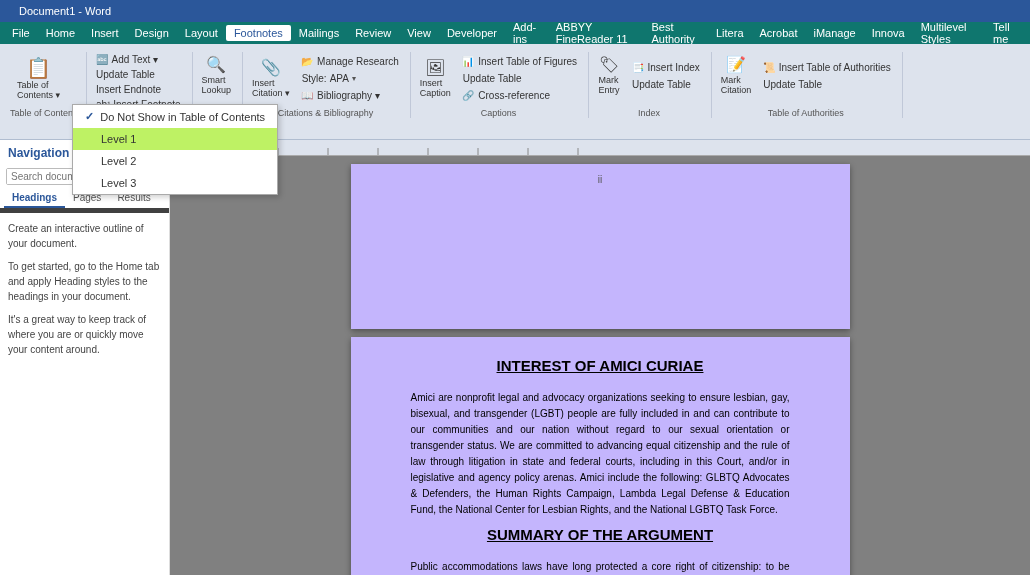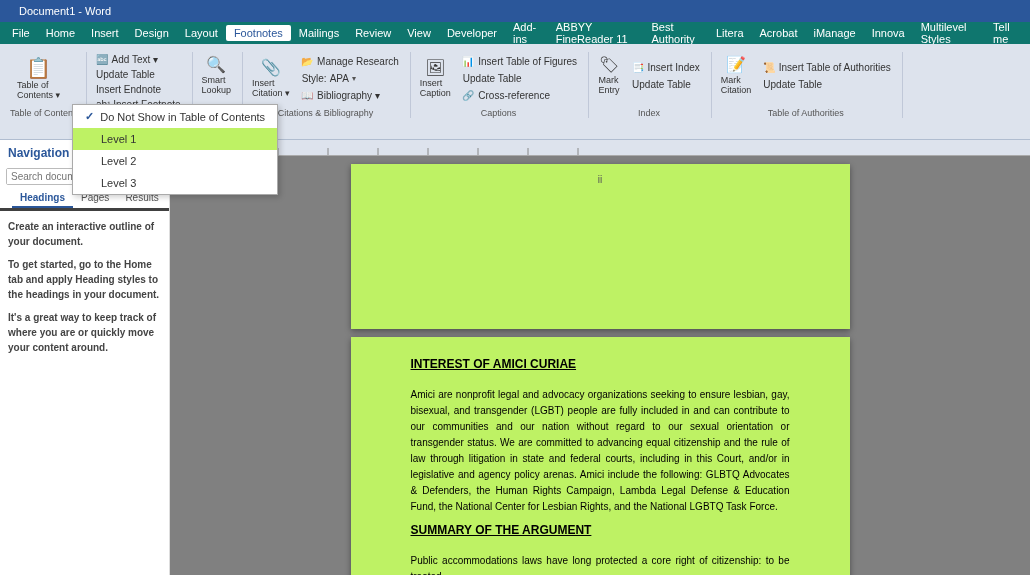--- a/index.html
+++ b/index.html
@@ -185,41 +185,40 @@
     }
     .search-btn {
       padding: 2px 4px;
       cursor: pointer;
       background: #e0e0e0;
       border-left: 1px solid #bbb;
       font-size: 10px;
     }
     .nav-tabs {
       display: flex;
-      border-bottom: 3px solid #404040;
-      padding: 0 12px;
+      border-bottom: 5px solid #404040;
+      padding: 0 4px;
     }
     .nav-tab {
       padding: 3px 8px;
       font-size: 10px;
       cursor: pointer;
       color: #555;
       border-bottom: 2px solid transparent;
     }
     .nav-tab.active {
       color: #2b579a;
       border-bottom-color: #2b579a;
       font-weight: bold;
     }
     .nav-content {
       padding: 8px;
       font-size: 10px;
       color: #444;
       line-height: 1.5;
-      font-weight: bold;
     }
     .nav-content p { margin-bottom: 8px; }
 
     
     .doc-area {
       flex: 1;
       background: #808080;
       overflow-y: auto;
       display: flex;
       flex-direction: column;
@@ -252,41 +251,41 @@
     .pages-container {
       display: flex;
       flex-direction: column;
       align-items: center;
       padding: 8px 0;
       gap: 8px;
       width: 100%;
     }
     .page {
       width: 499px;
-      background: #bef264;
+      background: #c4b5fd;
       box-shadow: 0 2px 6px rgba(0,0,0,0.4);
       position: relative;
     }
     .page-top {
       height: 165px;
     }
     .page-bottom {
       min-height: 300px;
       padding: 20px 60px 20px 60px;
     }
     .page-number {
       text-align: center;
       padding: 10px;
       font-size: 10px;
       color: #555;
     }
     .doc-heading {
-      text-align: left;
+      text-align: center;
       font-weight: bold;
-      font-size: 12px;
+      font-size: 15px;
       margin-bottom: 10px;
       text-decoration: underline;
     }
     .doc-text {
       font-size: 10px;
       line-height: 1.6;
       text-align: justify;
       margin-bottom: 8px;
       margin-top: 16px;
     }

